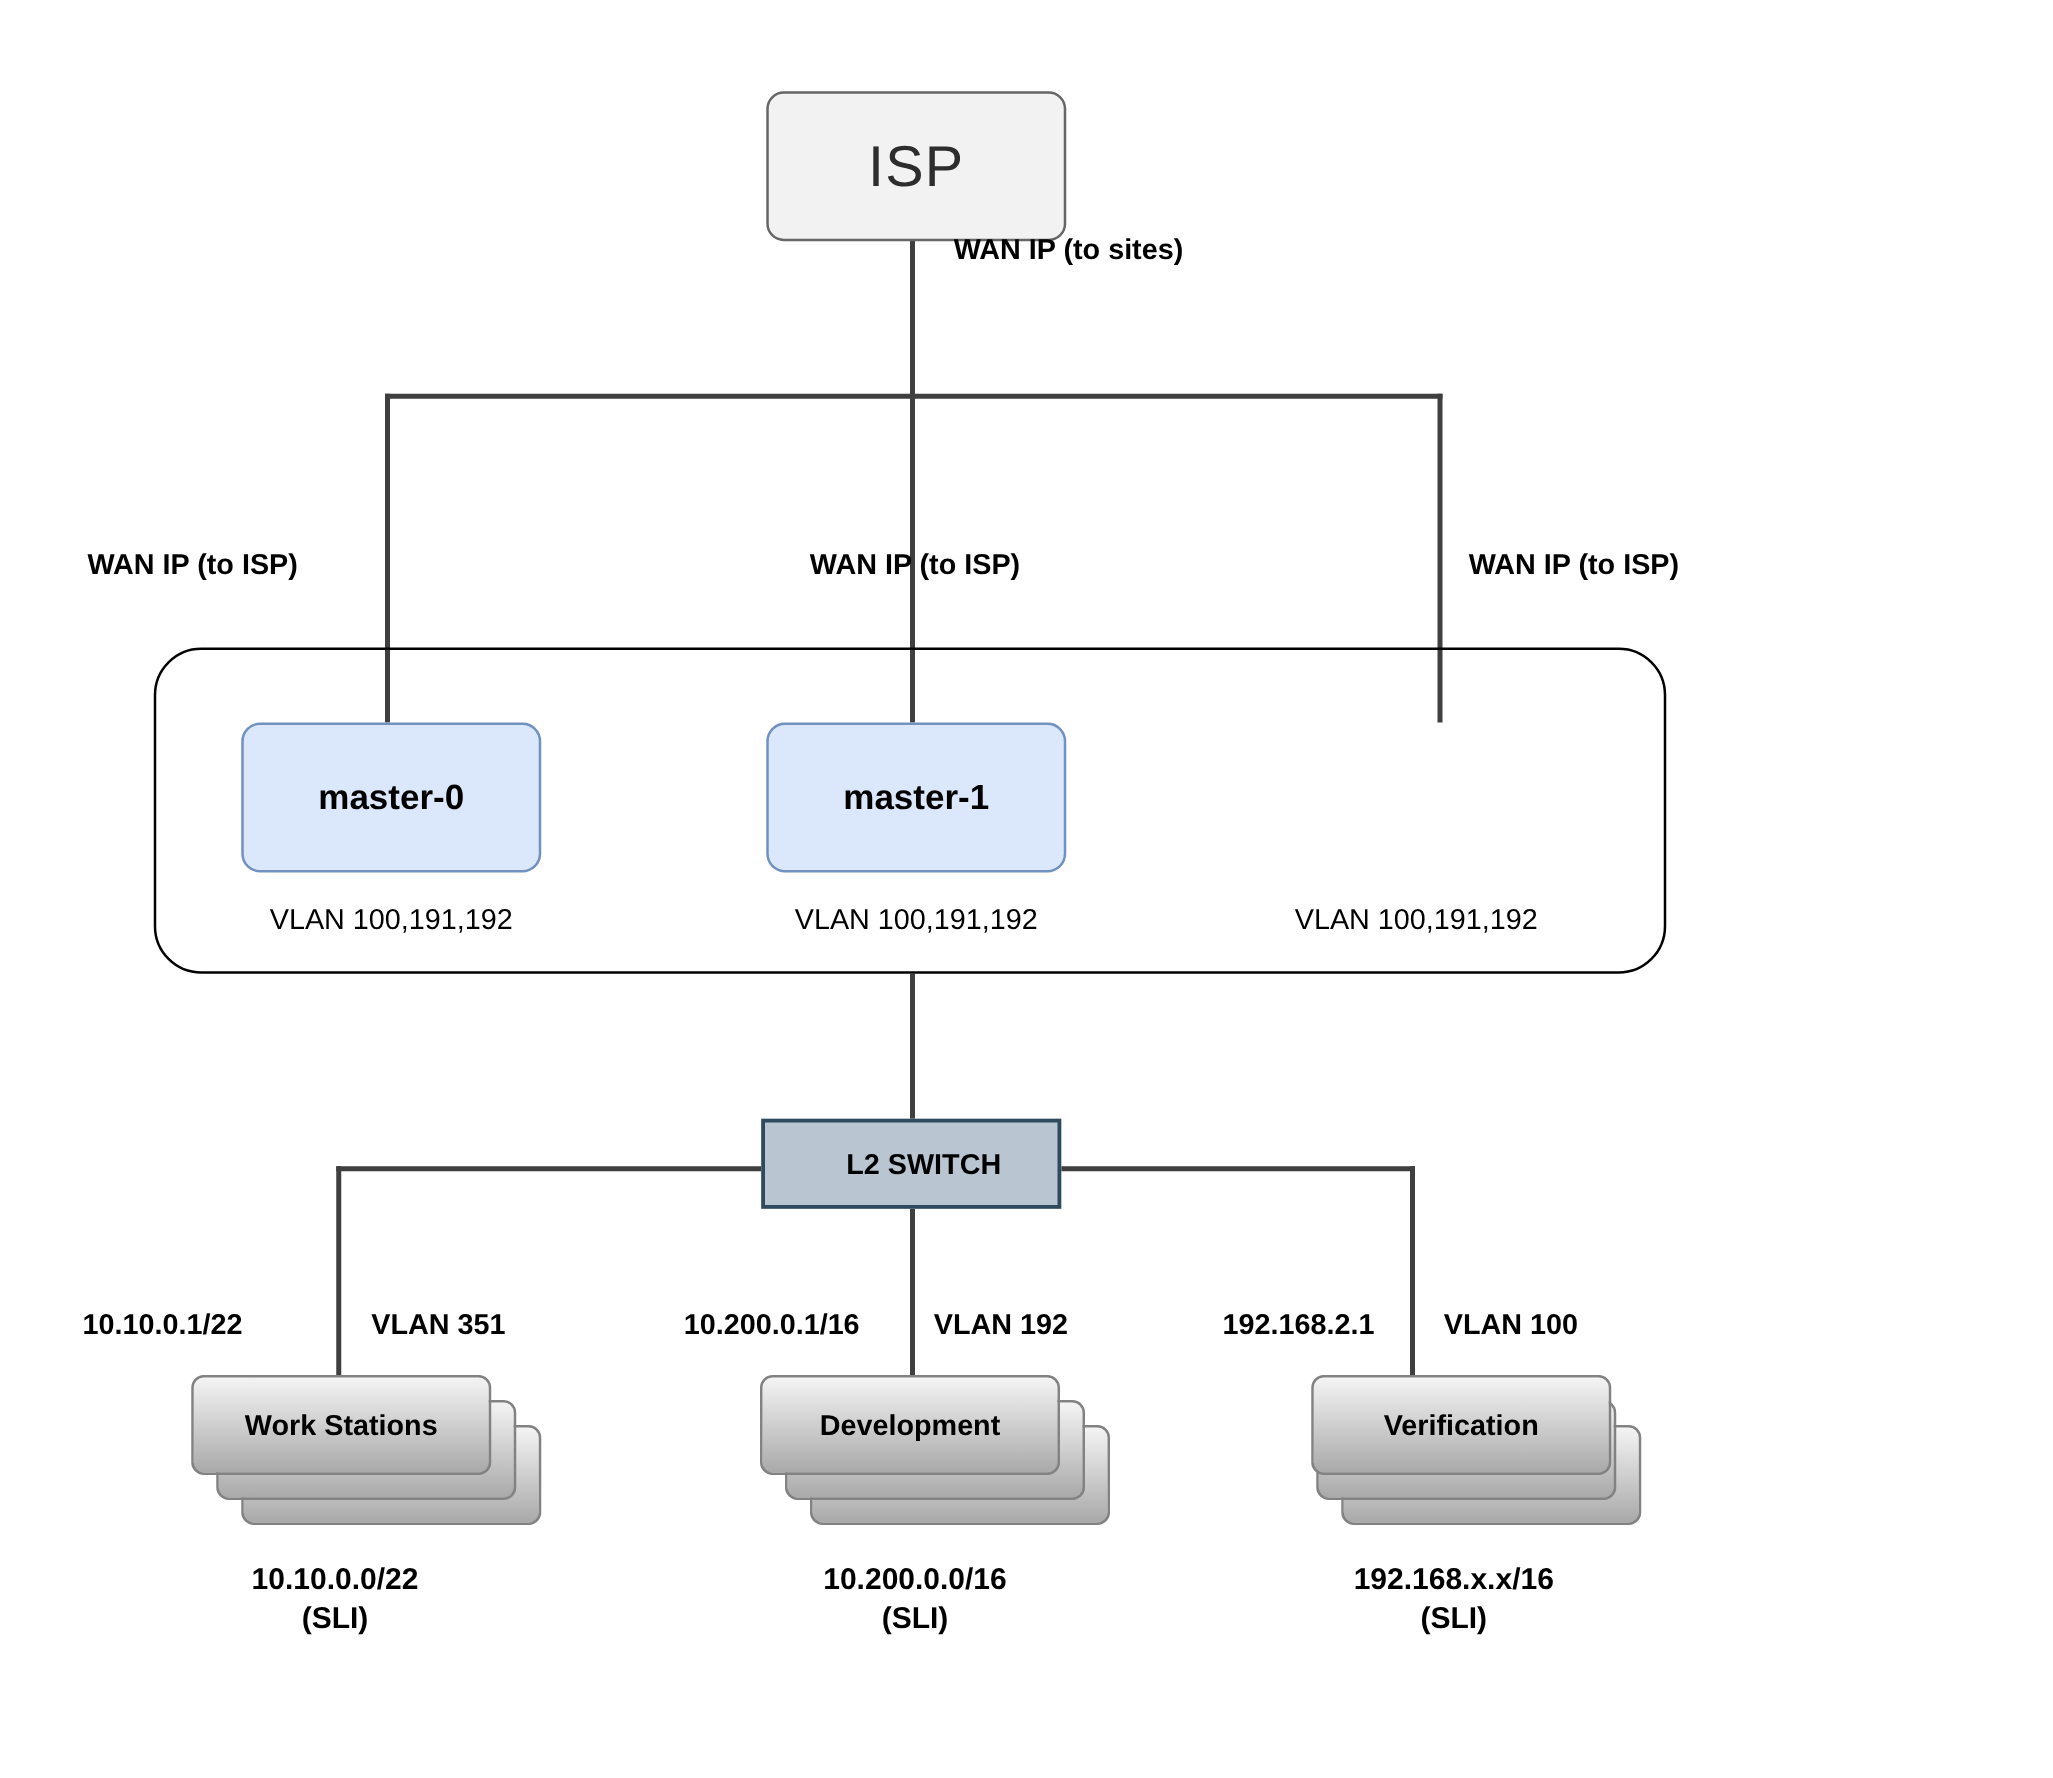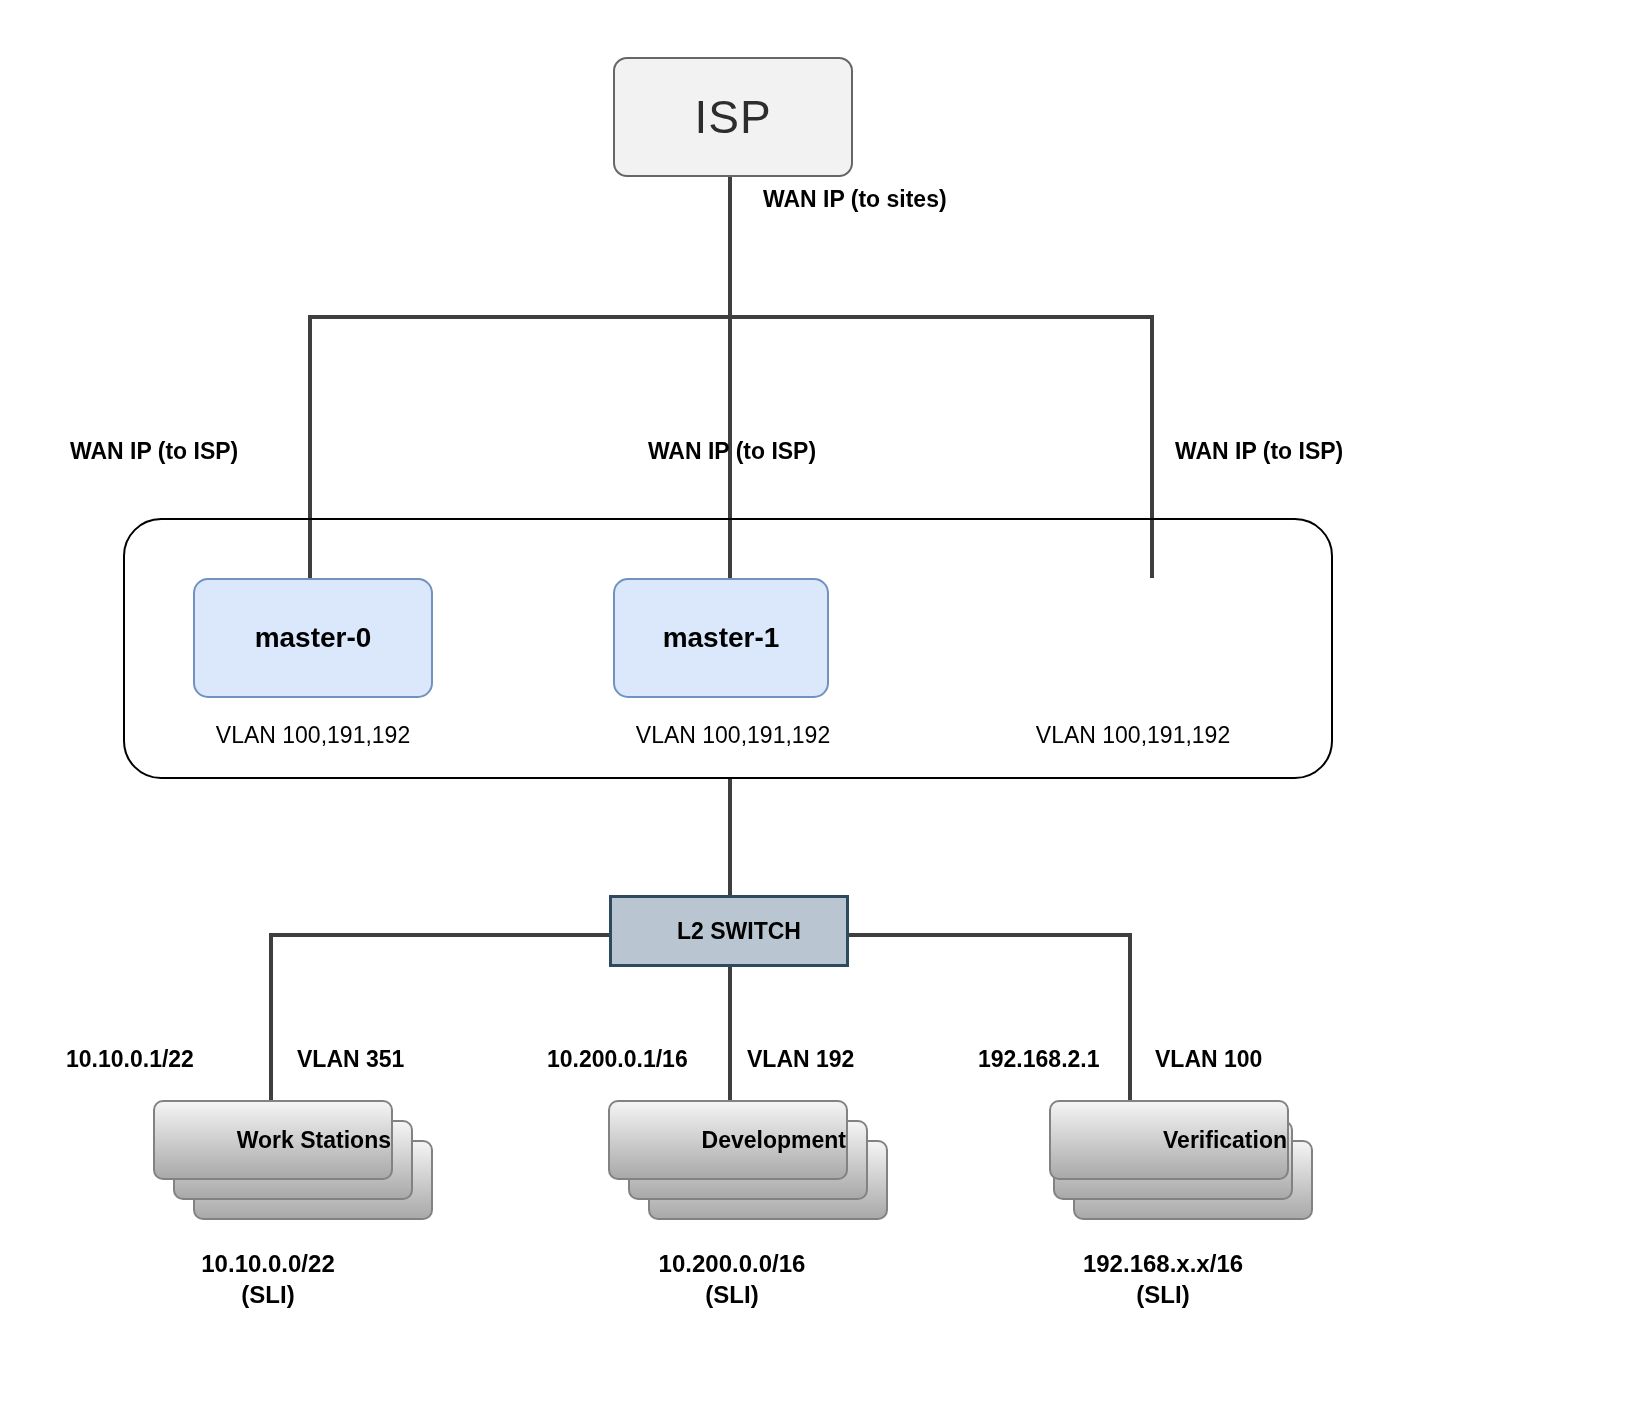--- a/index.html
+++ b/index.html
@@ -1,30 +1,30 @@
 <!DOCTYPE html>
 <html><head>
 <meta charset="utf-8">
 <style>
   html,body{margin:0;padding:0;background:#ffffff;}
   .canvas{position:relative;width:1642px;height:1422px;background:#ffffff;
           font-family:"Liberation Sans",sans-serif;color:#000;overflow:hidden;}
   .line{position:absolute;background:var(--line,#3f3f3f);}
   .node{position:absolute;display:flex;align-items:center;justify-content:center;box-sizing:border-box;}
   .isp{background:var(--isp_fill,#f2f2f2);border:2px solid var(--isp_border,#666);
-       border-radius:14px;font-size:46px;color:#2d2d2d;letter-spacing:1px;}
+       border-radius:14px;font-size:46px;color:#2d2d2d;letter-spacing:1px;margin-top:16px;}
   .master{background:var(--master_fill,#dbe8fc);border:2px solid var(--master_border,#7191bf);
           border-radius:15px;font-weight:bold;font-size:28px;}
   .container-rect{position:absolute;border:2px solid #000;border-radius:38px;box-sizing:border-box;background:transparent;}
   .switch{background:var(--switch_fill,#b9c6d1);border:3px solid var(--switch_border,#2d4a5e);
           font-weight:bold;font-size:23px;padding-left:20px;}
   .card{position:absolute;width:240px;height:80px;box-sizing:border-box;
         border:2px solid var(--card_border,#828282);border-radius:10px;
         background:linear-gradient(var(--card_top,#f5f5f5),var(--card_bottom,#a9a9a9));}
-  .card.front{display:flex;align-items:center;justify-content:flex-end;font-weight:bold;font-size:23px;}
+  .card.front{display:flex;align-items:center;justify-content:center;font-weight:bold;font-size:23px;}
   .lbl{position:absolute;font-weight:bold;font-size:23px;white-space:nowrap;}
   .lbl.regular{font-weight:normal;}
   .center{transform:translateX(-50%);text-align:center;}
   .caption{position:absolute;font-weight:bold;font-size:24px;line-height:31px;
            text-align:center;transform:translateX(-50%);white-space:nowrap;}
   .cap-line{display:block;}
 </style>
 </head>
 <body>
 
@@ -48,21 +48,21 @@
   <div class="lbl" style="left:763px;top:186px;">WAN IP (to sites)</div>
   <div class="lbl" style="left:70px;top:438px;">WAN IP (to ISP)</div>
   <div class="lbl center" style="left:732px;top:438px;">WAN IP (to ISP)</div>
   <div class="lbl" style="left:1175px;top:438px;">WAN IP (to ISP)</div>
 
   <div class="container-rect" style="left:123px;top:518px;width:1210px;height:261px;"></div>
 
   <div class="node master" style="left:193px;top:578px;width:240px;height:120px;">
     <span>master-0</span>
   </div>
-  <div class="node master" style="left:613px;top:578px;width:216px;height:120px;">
+  <div class="node master" style="left:613px;top:578px;width:240px;height:120px;">
     <span>master-1</span>
   </div>
 
   <div class="lbl regular center" style="left:313px;top:722px;">VLAN 100,191,192</div>
   <div class="lbl regular center" style="left:733px;top:722px;">VLAN 100,191,192</div>
   <div class="lbl regular center" style="left:1133px;top:722px;">VLAN 100,191,192</div>
 
   <div class="node switch" style="left:609px;top:895px;width:240px;height:72px;">
     <span>L2 SWITCH</span>
   </div>

